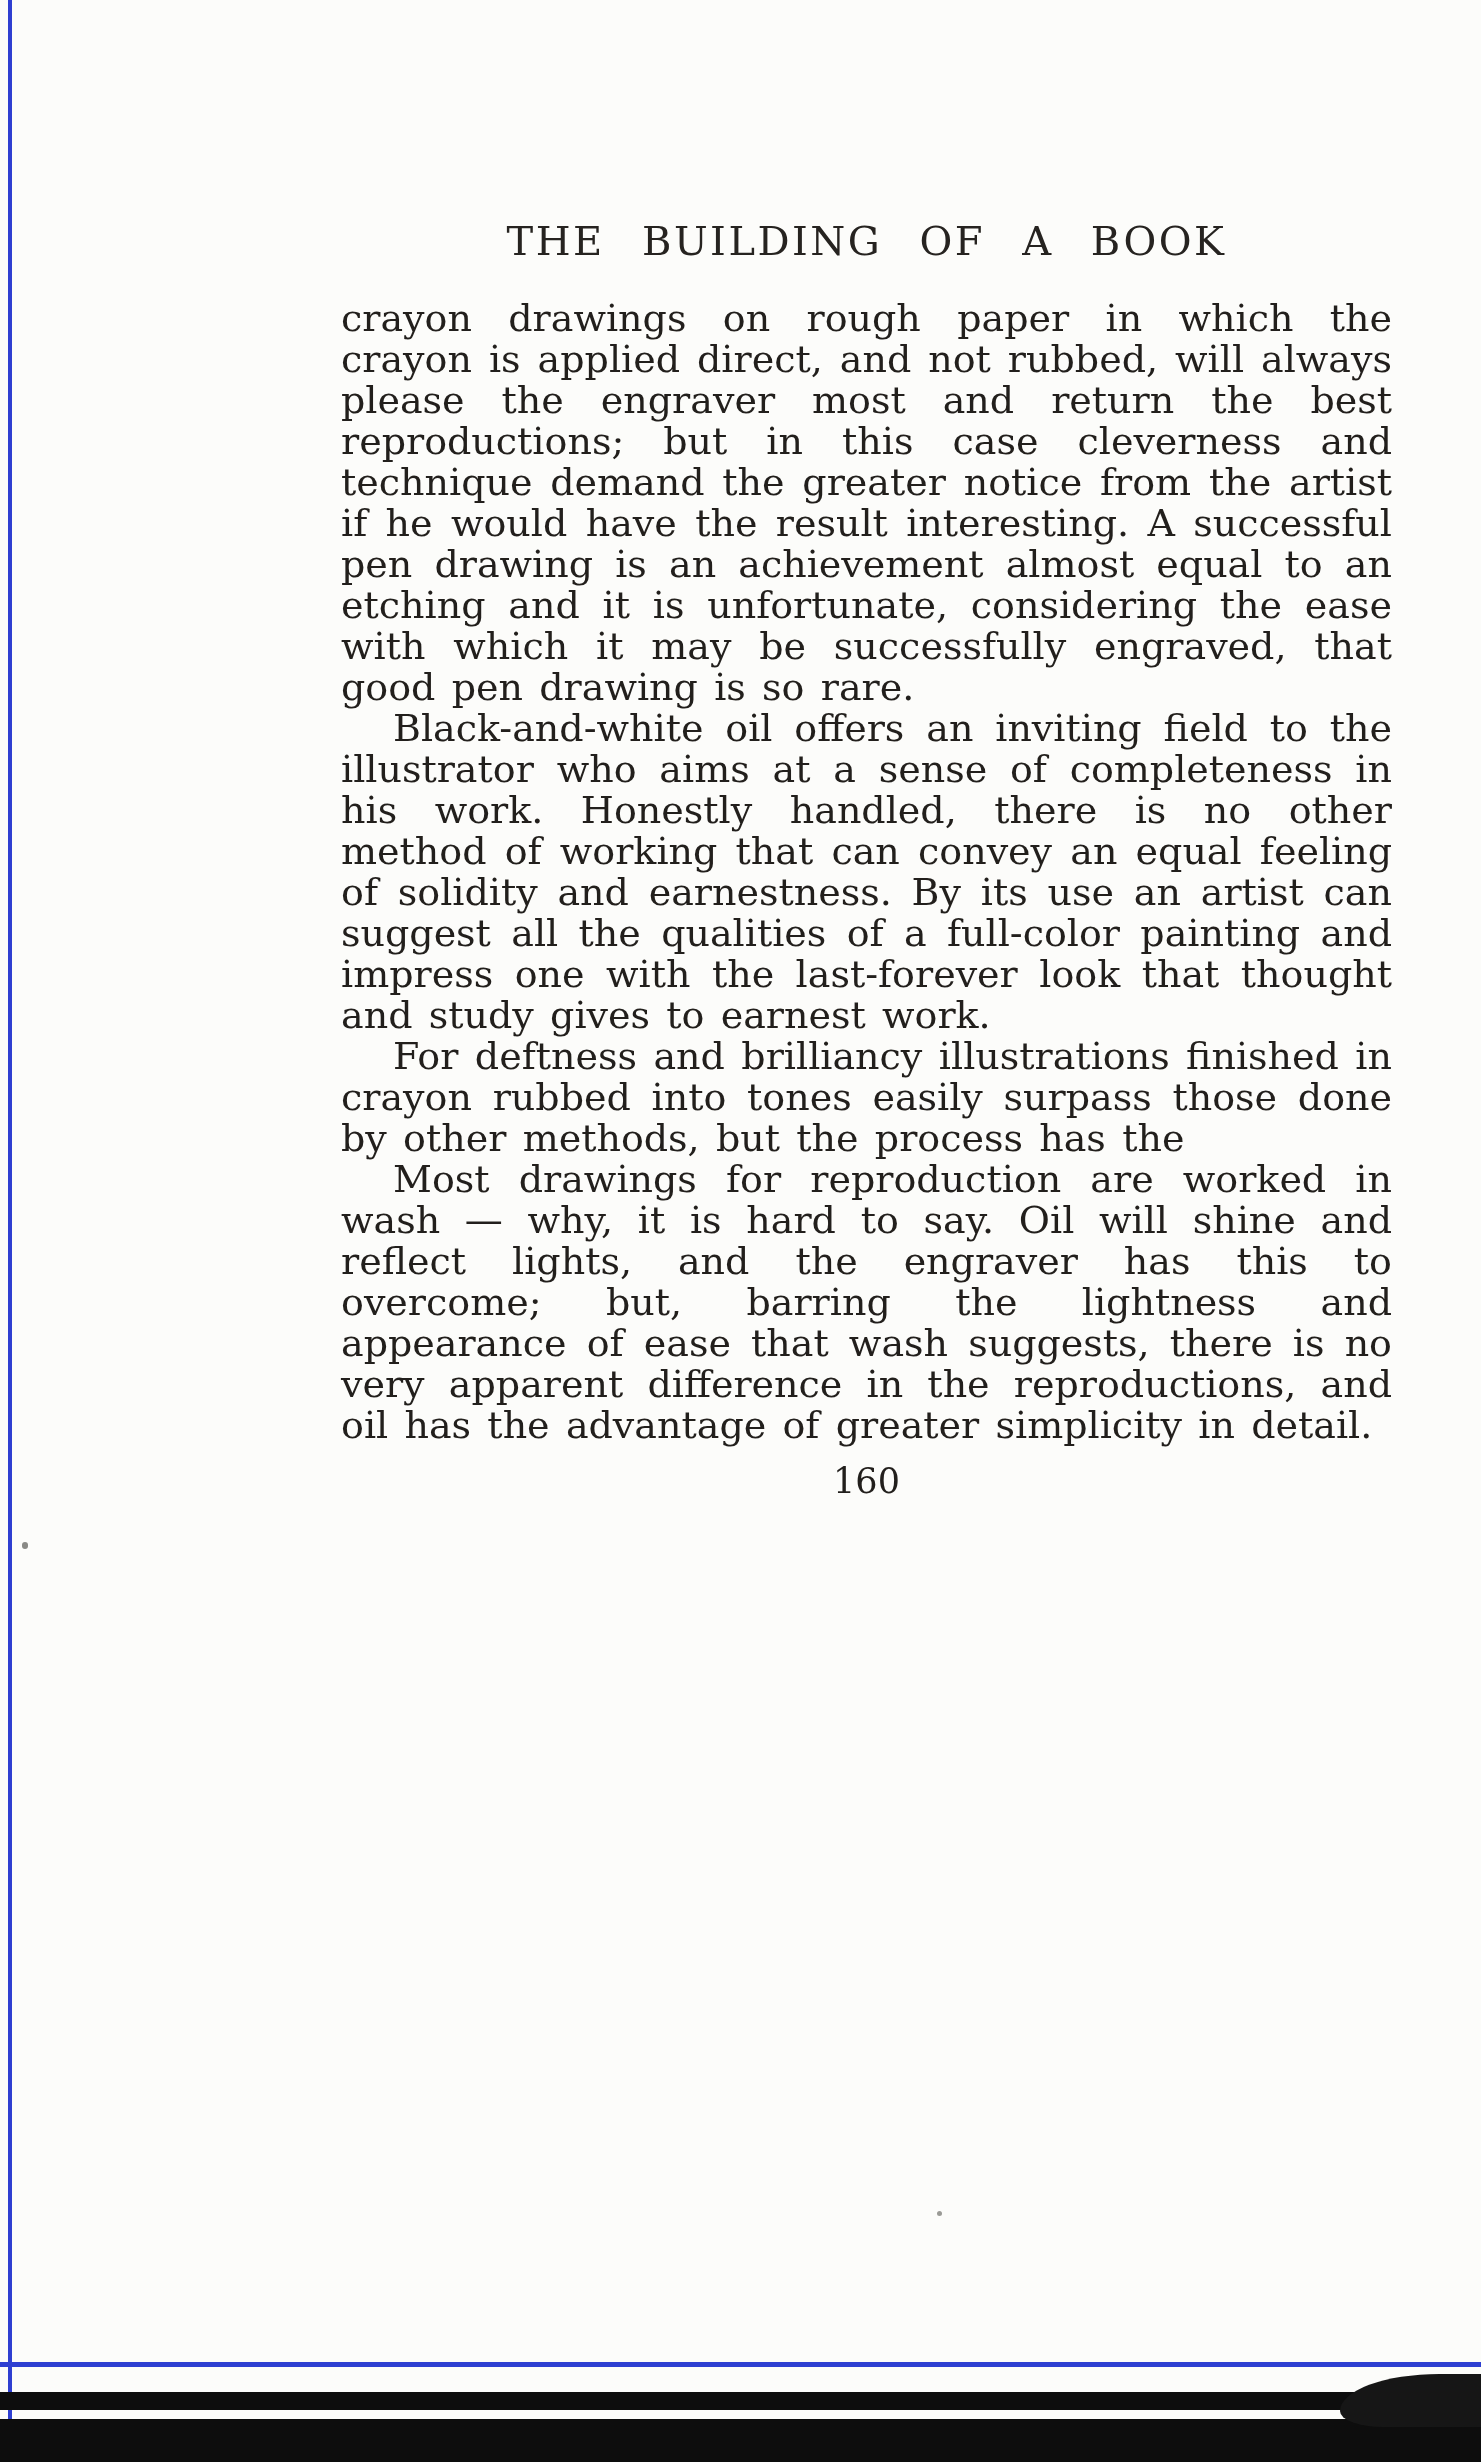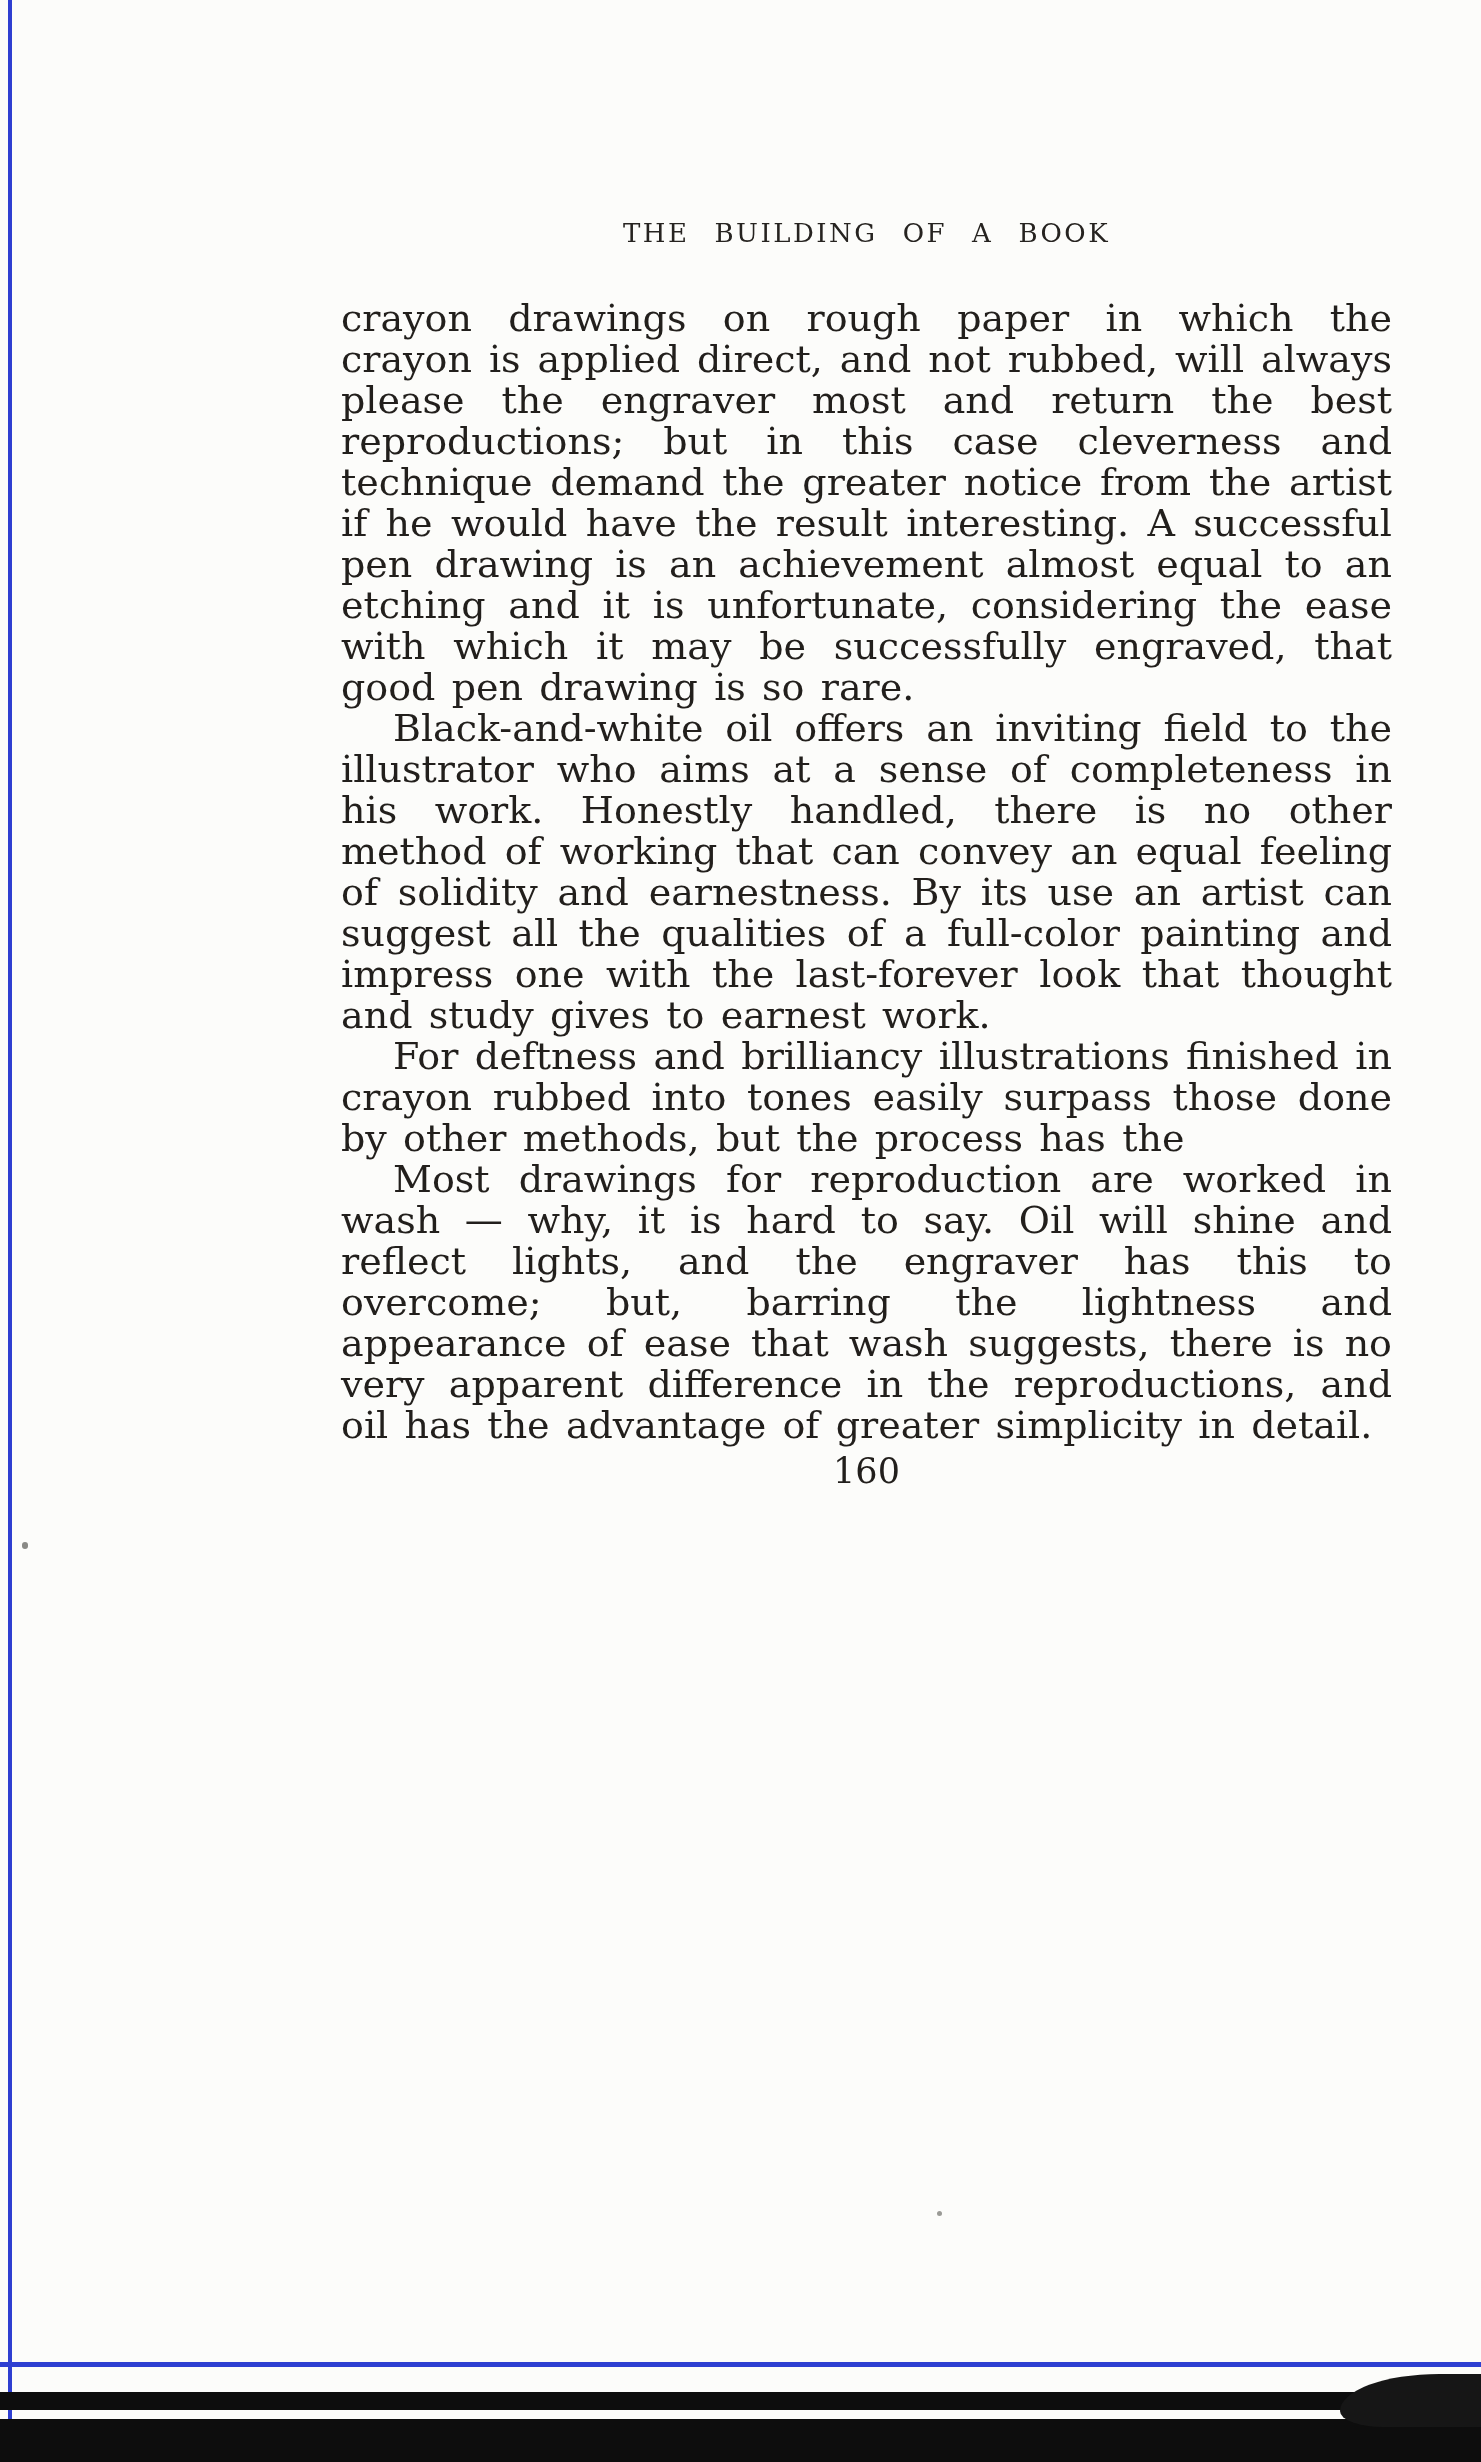--- a/index.html
+++ b/index.html
@@ -64,21 +64,21 @@
   .speck-1 { left: 21.6px;  top: 1542px; width: 6.7px; height: 6.7px; background: #8a8a86; }
   .speck-2 { left: 937px; top: 2211px; width: 5px; height: 5px; background: #9a9a96; }
 
   
   .running-header {
     position: absolute;
     left: 341px;
     top: 218px;
     width: 1051px;
     text-align: center;
-    font-size: 26px;
+    font-size: 40px;
     letter-spacing: 2.5px;
     word-spacing: 0.55em;
     color: #262320;
   }
   .body-text {
     position: absolute;
     left: 341px;
     top: 298px;
     width: 1051px;
     font-size: 38px;
@@ -87,21 +87,21 @@
     word-spacing: 4.2px;
     color: #221f1c;
   }
   .body-text p {
     margin: 0;
   }
   .body-text p.indent {
     text-indent: 52px;
   }
   .page-number {
-    margin-top: 5px;
+    margin-top: 15px;
     text-align: center;
     font-size: 35px;
     text-indent: 0;
   }
 </style>
 </head>
 <body>
 
 <div class="page">
 

